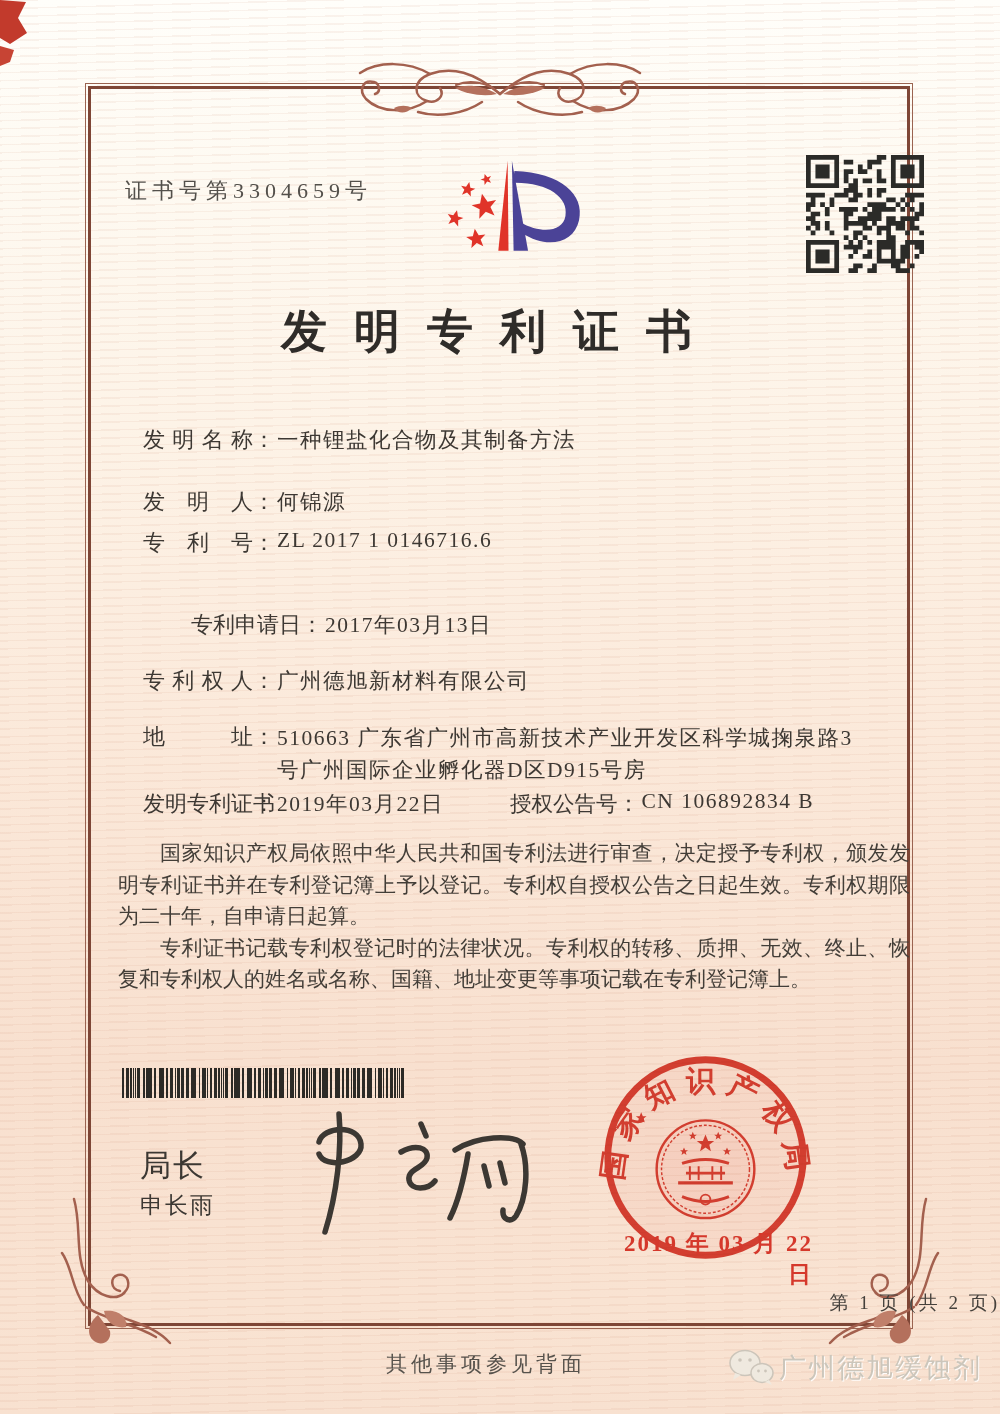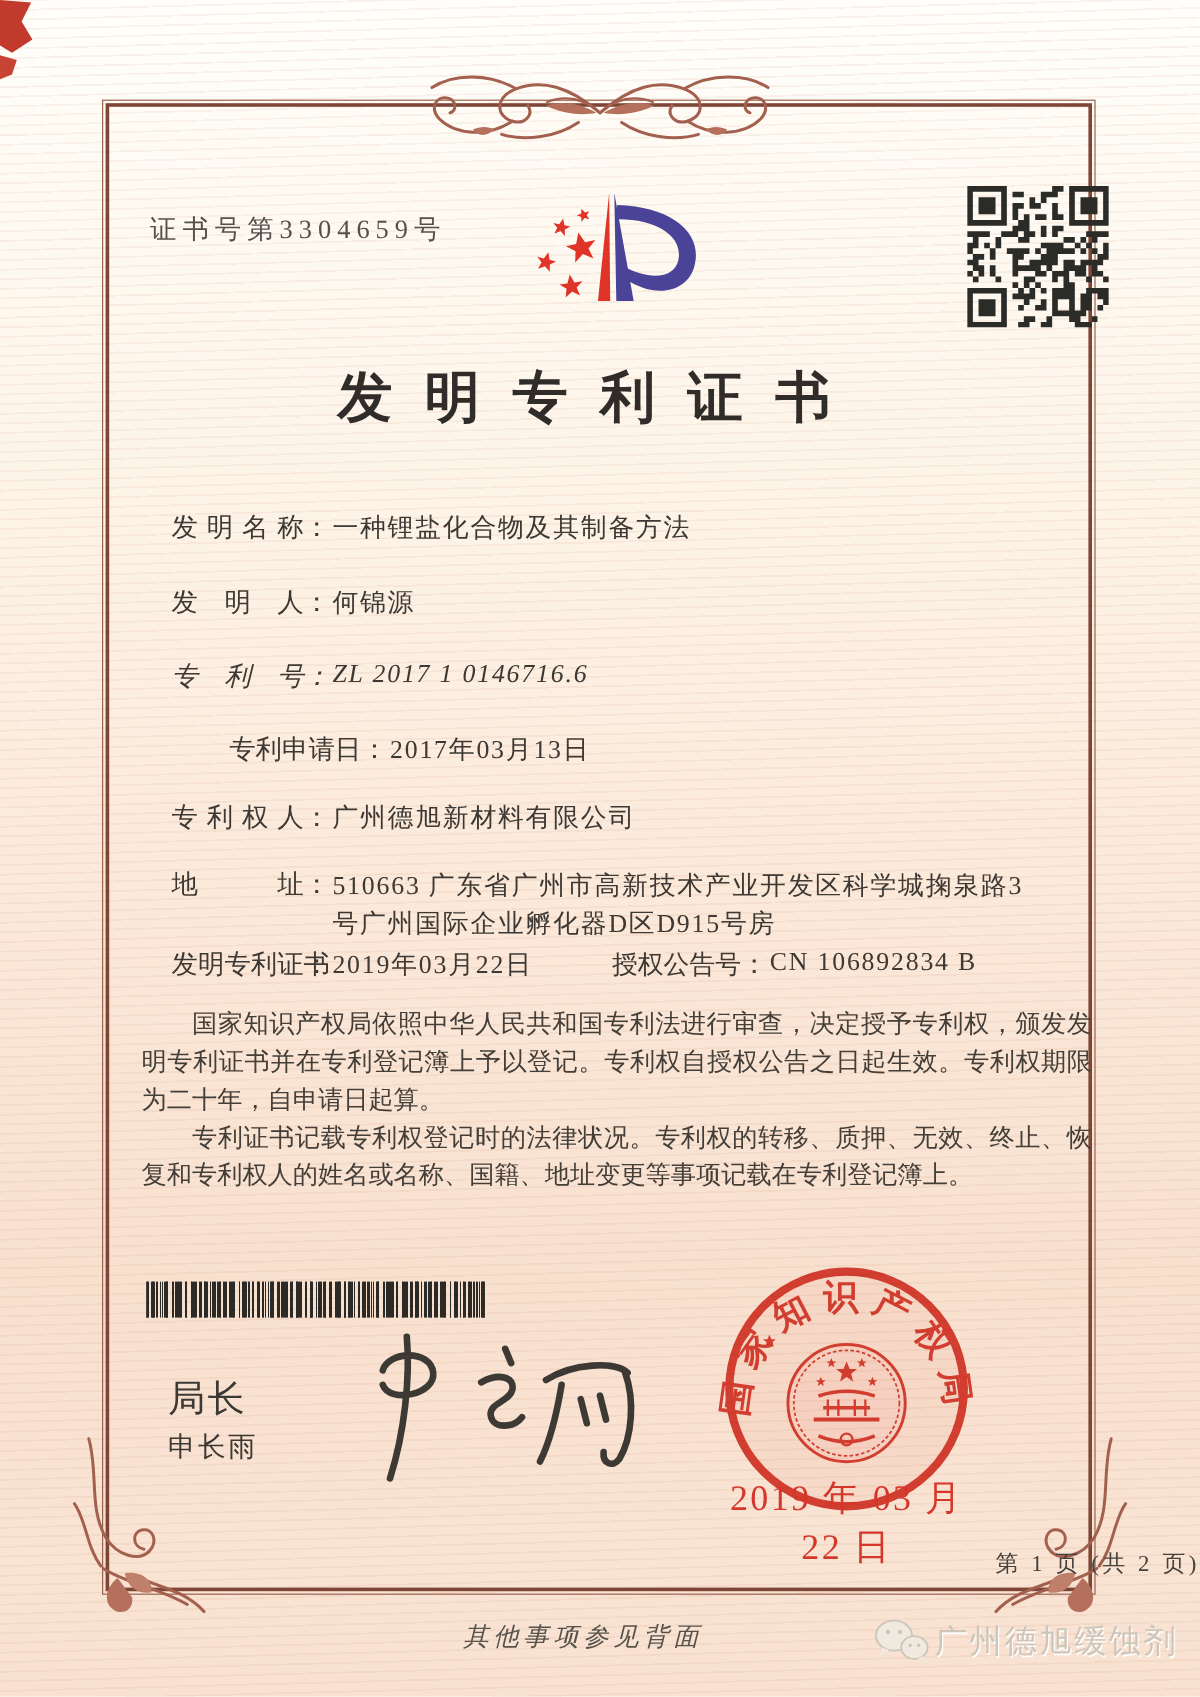--- a/index.html
+++ b/index.html
@@ -35,27 +35,27 @@
   .barcode { position:absolute; left:122px; top:1068px; width:282px; height:30px;
     background-image:
       repeating-linear-gradient(90deg,#2c2a26 0 2px,transparent 2px 5px,#2c2a26 5px 6px,transparent 6px 8px),
       repeating-linear-gradient(90deg,#2c2a26 0 1px,transparent 1px 4px,#2c2a26 4px 7px,transparent 7px 11px); }
   
   .sig-title { position:absolute; left:140px; top:1145px; font-size:31px; color:#3c3833; letter-spacing:2px; }
   .sig-name  { position:absolute; left:140px; top:1190px; font-size:23px; color:#3c3833; letter-spacing:2px; }
   .sig-svg { position:absolute; left:275px; top:1106px; }
   
   .seal-svg { position:absolute; left:598px; top:1050px; mix-blend-mode:multiply; opacity:.93; }
-  .seal-date { position:absolute; left:598px; top:1228px; width:215px; text-align:center;
-    font-size:30px; color:#d5382b; letter-spacing:2px; font-weight:400; }
+  .seal-date { position:absolute; left:598px; top:1228px; width:215px; text-align:right;
+    font-size:23px; color:#d5382b; letter-spacing:2px; font-weight:700; }
   
   .page-num { position:absolute; left:0; top:1290px; width:1000px; text-align:right;
     font-size:19px; color:#45413c; letter-spacing:3px; }
   .back-note { position:absolute; left:0; top:1350px; width:972px; text-align:center;
-    font-size:21px; color:#56524c; letter-spacing:4px; font-style:italic; }
+    font-size:21px; color:#56524c; letter-spacing:4px; }
   .watermark { position:absolute; right:18px; top:1348px; display:flex; align-items:center; gap:4px; }
   .watermark .wm-text { font-size:27px; color:#ccc6bb; letter-spacing:2px;
     text-shadow:1px 1px 0 rgba(255,255,255,.9); font-family:"Liberation Sans","DejaVu Sans",sans-serif; }
   .ornament { position:absolute; }
   .qr-svg { position:absolute; left:806px; top:155px; }
   .logo-svg { position:absolute; left:432px; top:150px; }
   .corner-mark { position:absolute; left:0; top:0; }
 </style>
 </head>
 <body>
@@ -130,21 +130,21 @@
     </svg>
 
   <div class="title">发明专利证书</div>
 
   <div class="frow" style="top:487px;">
     <span class="flabel">发明人</span><span class="fcolon">：</span><span class="fvalue">何锦源</span>
   </div>
   <div class="frow" style="top:425px;">
     <span class="flabel">发明名称</span><span class="fcolon">：</span><span class="fvalue">一种锂盐化合物及其制备方法</span>
   </div>
-  <div class="frow" style="top:549px;font-style:italic;">
+  <div class="frow" style="top:528px;">
     <span class="flabel">专利号</span><span class="fcolon">：</span><span class="fvalue">ZL 2017 1 0146716.6</span>
   </div>
   <div class="frow" style="top:610px;margin-left:48px;">
     <span class="flabel">专利申请日</span><span class="fcolon">：</span><span class="fvalue">2017年03月13日</span>
   </div>
   <div class="frow" style="top:666px;">
     <span class="flabel">专利权人</span><span class="fcolon">：</span><span class="fvalue">广州德旭新材料有限公司</span>
   </div>
   <div class="frow" style="top:722px;">
     <span class="flabel">地址</span><span class="fcolon">：</span><span class="fvalue addr-lines"><div>510663 广东省广州市高新技术产业开发区科学城掬泉路3</div><div>号广州国际企业孵化器D区D915号房</div></span>

